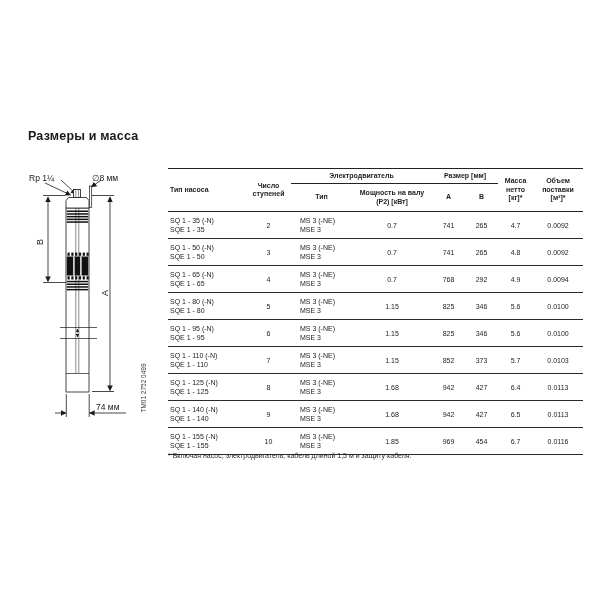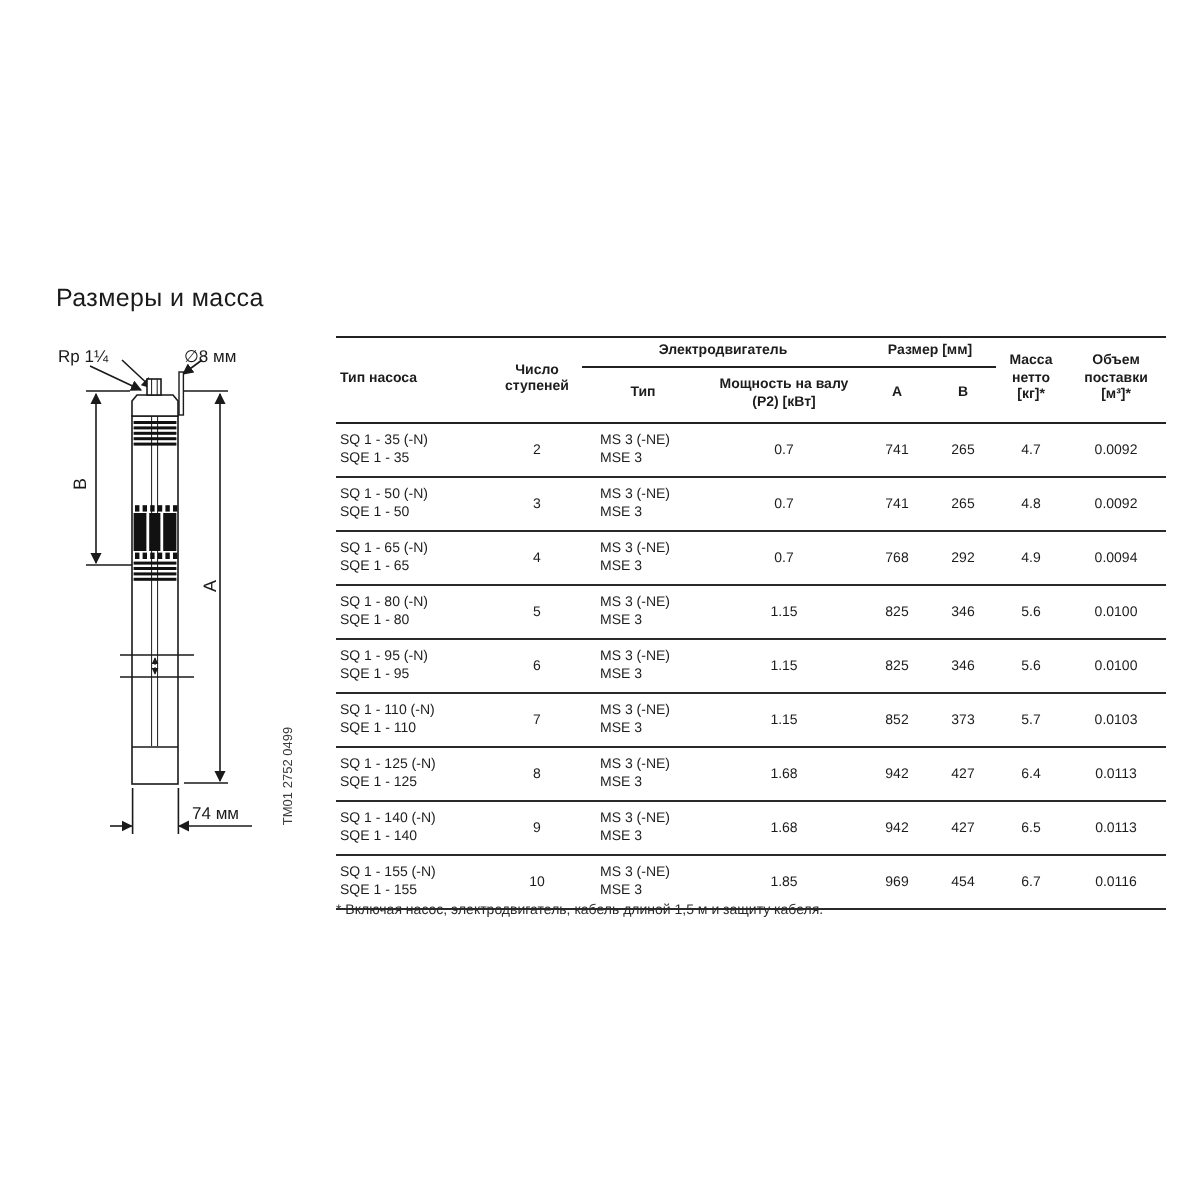--- a/index.html
+++ b/index.html
@@ -1,22 +1,22 @@
 <!DOCTYPE html>
 <html><head>
 <meta charset="utf-8">
 <style>
   html,body { margin:0; padding:0; }
   body {
     width:600px; height:600px; background:#ffffff; position:relative;
     font-family:"Liberation Sans", sans-serif; color:#1a1a1a; overflow:hidden;
   }
   .page-title {
-    position:absolute; left:28px; top:134px;
-    font-size:12.5px; font-weight:normal; letter-spacing:0.2px;
+    position:absolute; left:28px; top:121px;
+    font-size:12.5px; font-weight:bold; letter-spacing:0.2px;
   }
   .drawing { position:absolute; left:15px; top:150px; }
 
   table.spec-table {
     position:absolute; left:168px; top:168px; width:415px;
     border-collapse:collapse; table-layout:fixed;
     border-top:1.2px solid #222;
   }
   .spec-table th, .spec-table td {
     font-size:7px; padding:0; vertical-align:middle; color:#1c1c1c;

